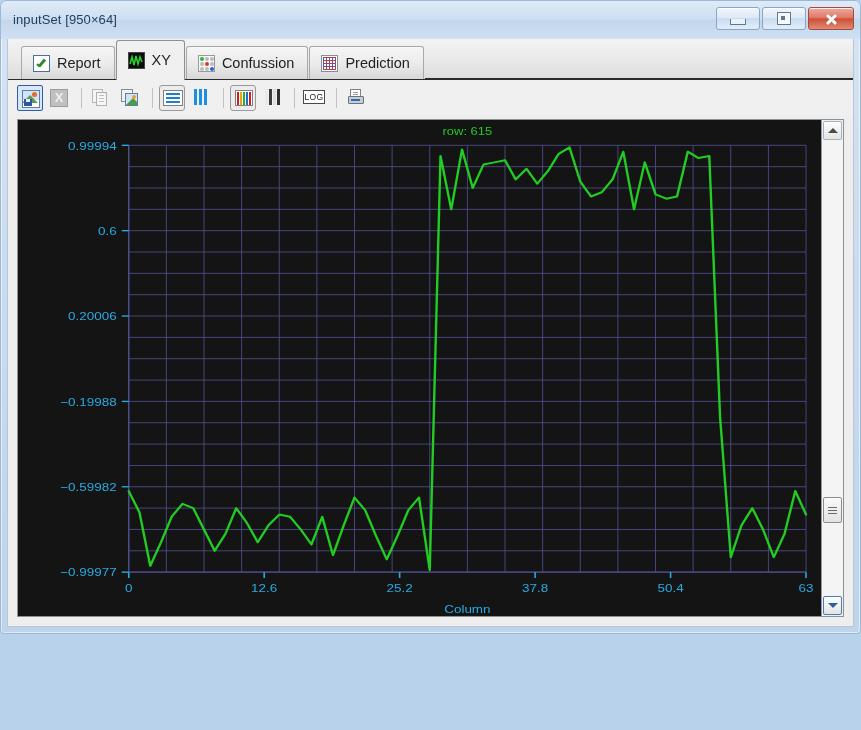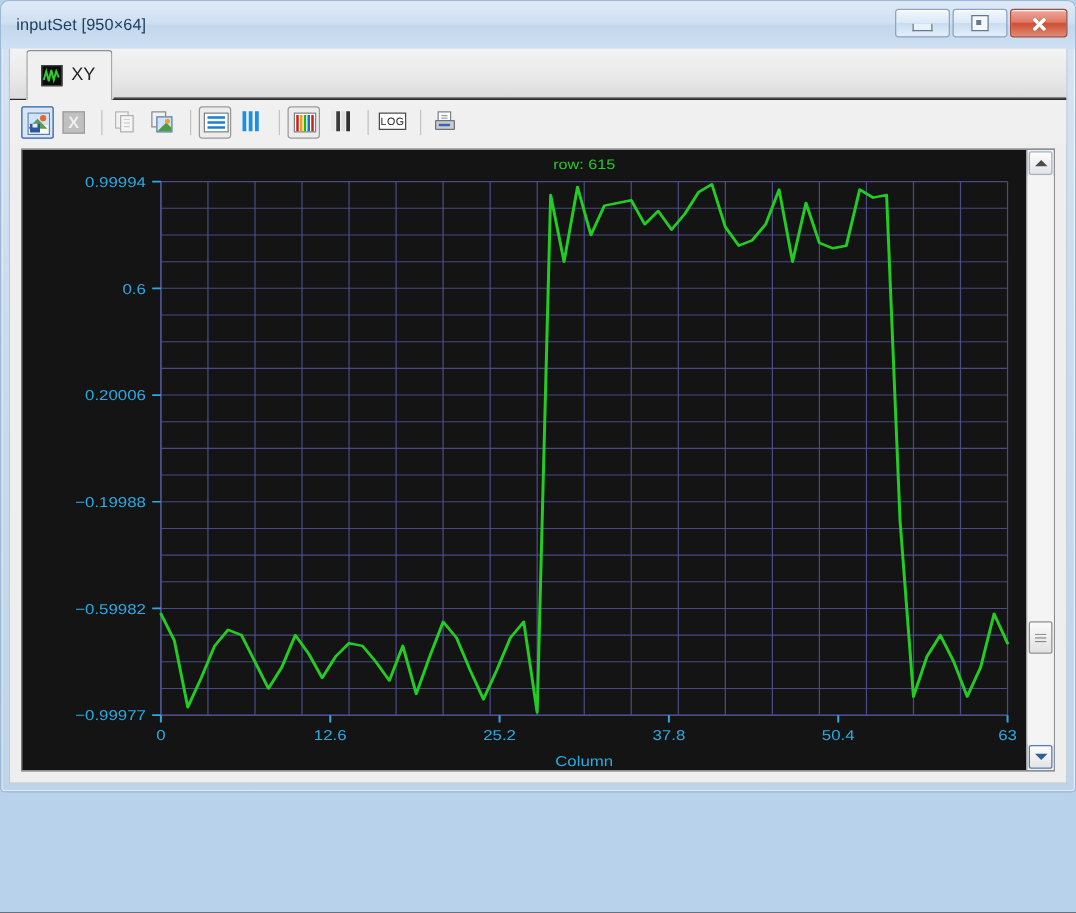--- a/index.html
+++ b/index.html
@@ -259,32 +259,54 @@
         <span class="gl-close"></span>
       </div>
     </div>
   </div>
 
   <div class="client">
 
     <div class="tabstrip">
 
 
+      <div class="tab">
+        <span class="ic ic-report"></span>
+        <span class="tlabel">Report</span>
+      </div>
 
       <div class="tab active">
         <span class="ic ic-xy">
           <svg width="15" height="15" viewBox="0 0 15 15">
             <polyline points="1,11 3,4 5,12 7,3 9,11 11,4 13,9" fill="none" stroke="#2ad02a" stroke-width="1.6"></polyline>
           </svg>
         </span>
         <span class="tlabel">XY</span>
       </div>
 
 
-
+      <div class="tab">
+        <span class="ic ic-conf">
+          <i style="left:1px;top:1px;background:#2db52d"></i>
+          <i style="left:6px;top:1px;background:#bbb"></i>
+          <i style="left:11px;top:1px;background:#bbb"></i>
+          <i style="left:1px;top:6px;background:#bbb"></i>
+          <i style="left:6px;top:6px;background:#d23b2a"></i>
+          <i style="left:11px;top:6px;background:#bbb"></i>
+          <i style="left:1px;top:11px;background:#bbb"></i>
+          <i style="left:6px;top:11px;background:#bbb"></i>
+          <i style="left:11px;top:11px;background:#2a5fd2"></i>
+        </span>
+        <span class="tlabel">Confussion</span>
+      </div>
+
+      <div class="tab">
+        <span class="ic ic-pred"></span>
+        <span class="tlabel">Prediction</span>
+      </div>
 
 
       <div class="tabfill"></div>
     </div>
 
     <div class="toolbar">
 
       <div class="tb sel">
         <span class="glyph g-saveimg">
           <span class="sky"></span>

